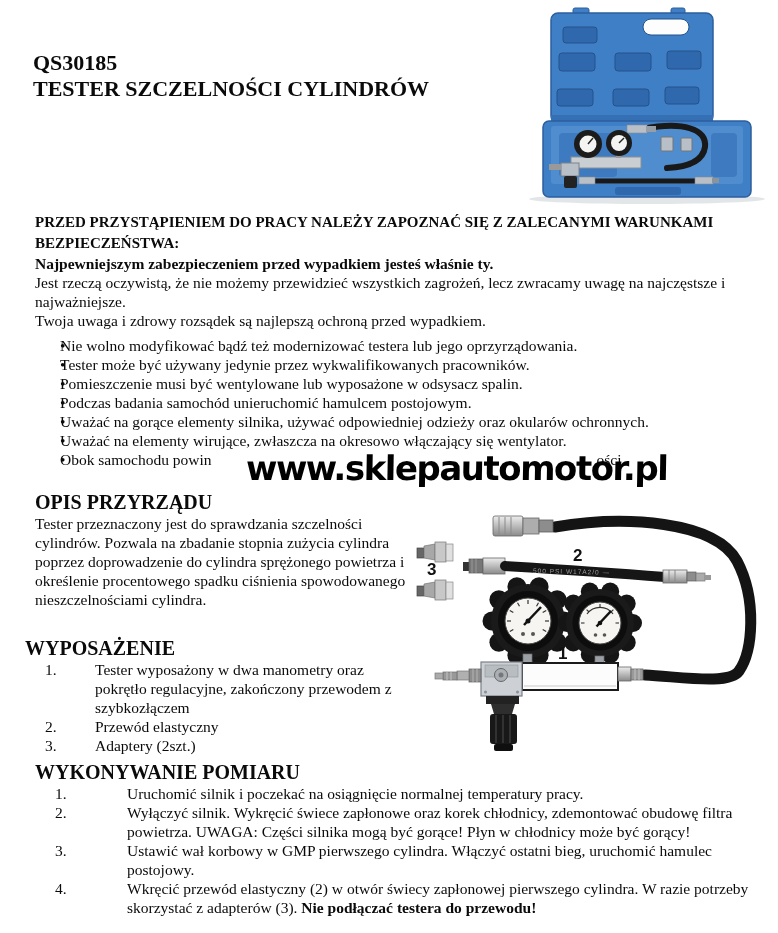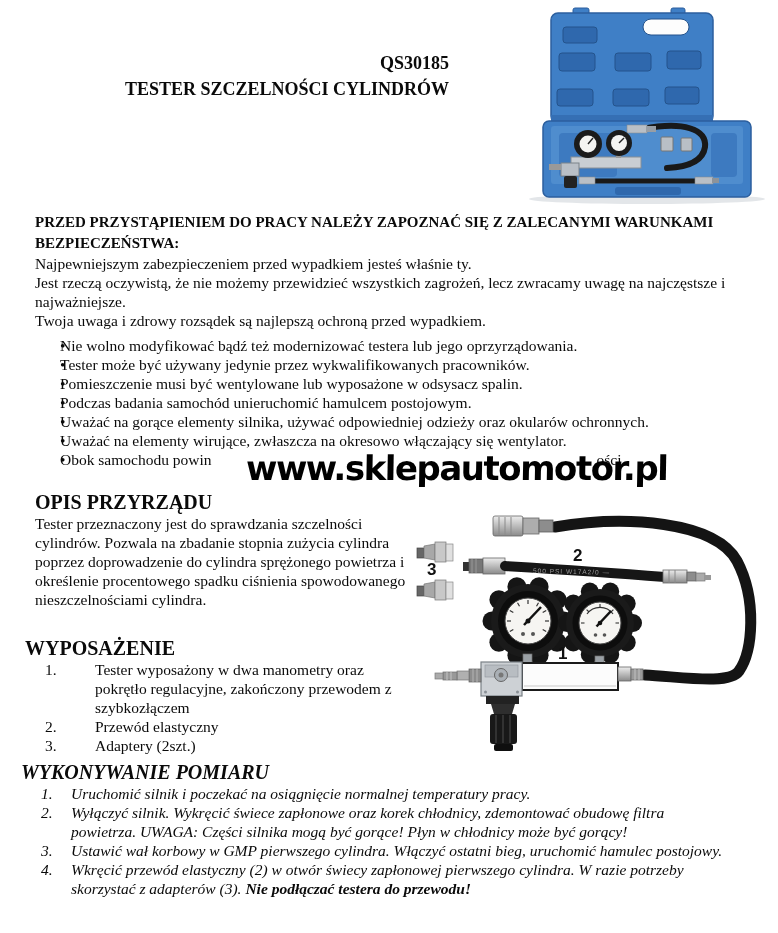--- a/index.html
+++ b/index.html
@@ -4,49 +4,49 @@
 <style>
   * { margin:0; padding:0; box-sizing:border-box; }
   html,body { background:#ffffff; }
   body {
     width:778px; height:933px; position:relative; overflow:hidden;
     font-family:"Liberation Serif", serif; color:#0a0a0a;
   }
   .abs { position:absolute; }
 
   
-  .title-block { top:50px; left:33px; width:416px; text-align:right;
-    font-weight:bold; font-size:18px; line-height:26px; }
+  .title-block { top:50px; left:33px; width:416px; text-align:left;
+    font-weight:bold; font-size:22px; line-height:26px; }
 
   
   .safety { top:212px; left:35px; width:716px; font-size:15.5px; line-height:19px; }
   .safety .h { font-weight:bold; font-size:15px; line-height:21px; width:694px; }
-  .safety .lead { font-weight:normal; }
+  .safety .lead { font-weight:bold; }
   .bullets { margin-top:6px; }
   .bullet-row { display:flex; line-height:19px; }
   .bullet-dot { width:25px; padding-left:25px; flex:none; }
   .gap { display:inline-block; width:385px; }
 
   
   .watermark { top:448px; left:246px; font-family:"DejaVu Sans", sans-serif;
     font-weight:bold; font-size:34px; letter-spacing:-1.5px; color:#000;
     transform:skewX(-1deg); white-space:nowrap; }
 
   
   .opis { top:492px; left:35px; width:376px; font-size:15.5px; line-height:19px; }
   .sec-h { font-weight:bold; font-size:20px; line-height:21px; }
   .opis .body { margin-top:1px; }
 
   
   .wypos { top:638px; left:25px; width:376px; font-size:15.5px; line-height:19px; }
-  .pomiar { top:762px; left:21px; width:742px; font-size:15.5px; line-height:19px;font-style:italic; }
+  .pomiar { top:762px; left:35px; width:742px; font-size:15.5px; line-height:19px; }
   .num-row { display:flex; }
   .num { width:30px; margin-left:20px; flex:none; }
   .wypos .num-row .txt { width:300px;margin-left:20px; }
-  .pomiar .num-row .txt { width:662px; }
+  .pomiar .num-row .txt { width:662px;margin-left:42px; }
   .num-list { margin-top:1px; }
 
   
   .case-photo { top:5px; left:515px; }
   .diagram { top:503px; left:415px; }
   svg text.dlabel { font-family:"Liberation Sans", sans-serif; font-weight:bold;
     font-size:17px; fill:#111; }
   svg text.hoseprint { font-family:"Liberation Sans", sans-serif; font-size:6.5px;
     fill:#9b9b9b; letter-spacing:1px; }
 </style>

